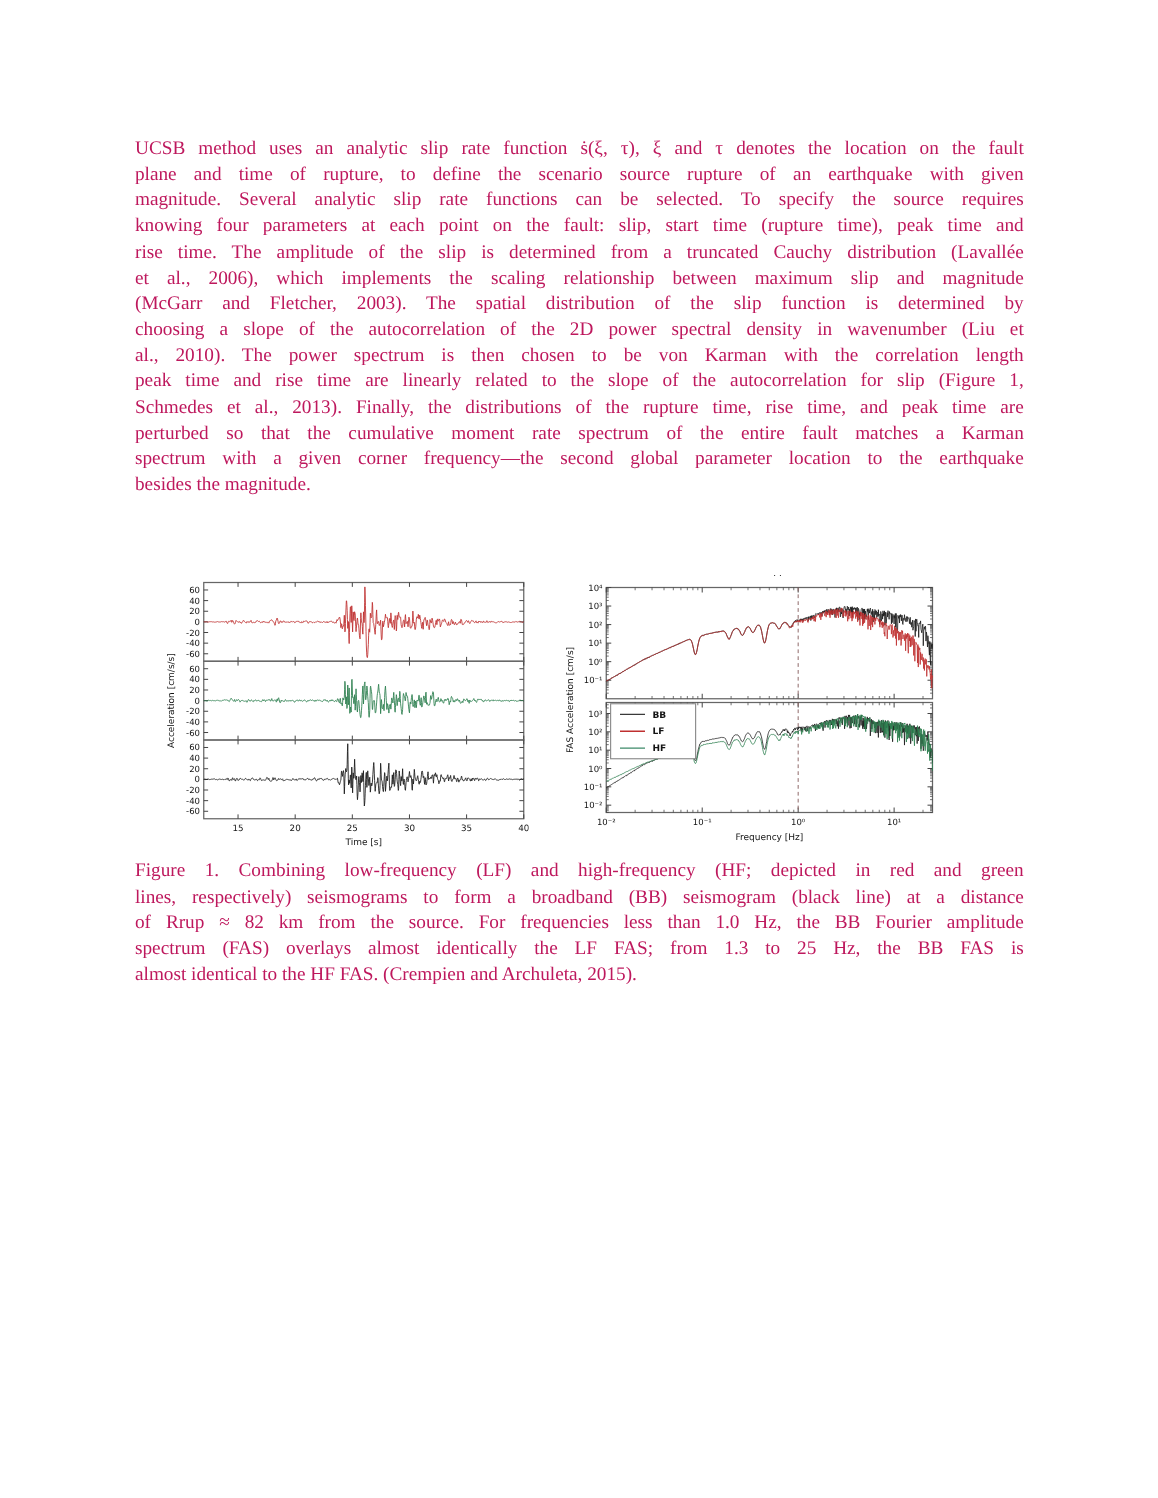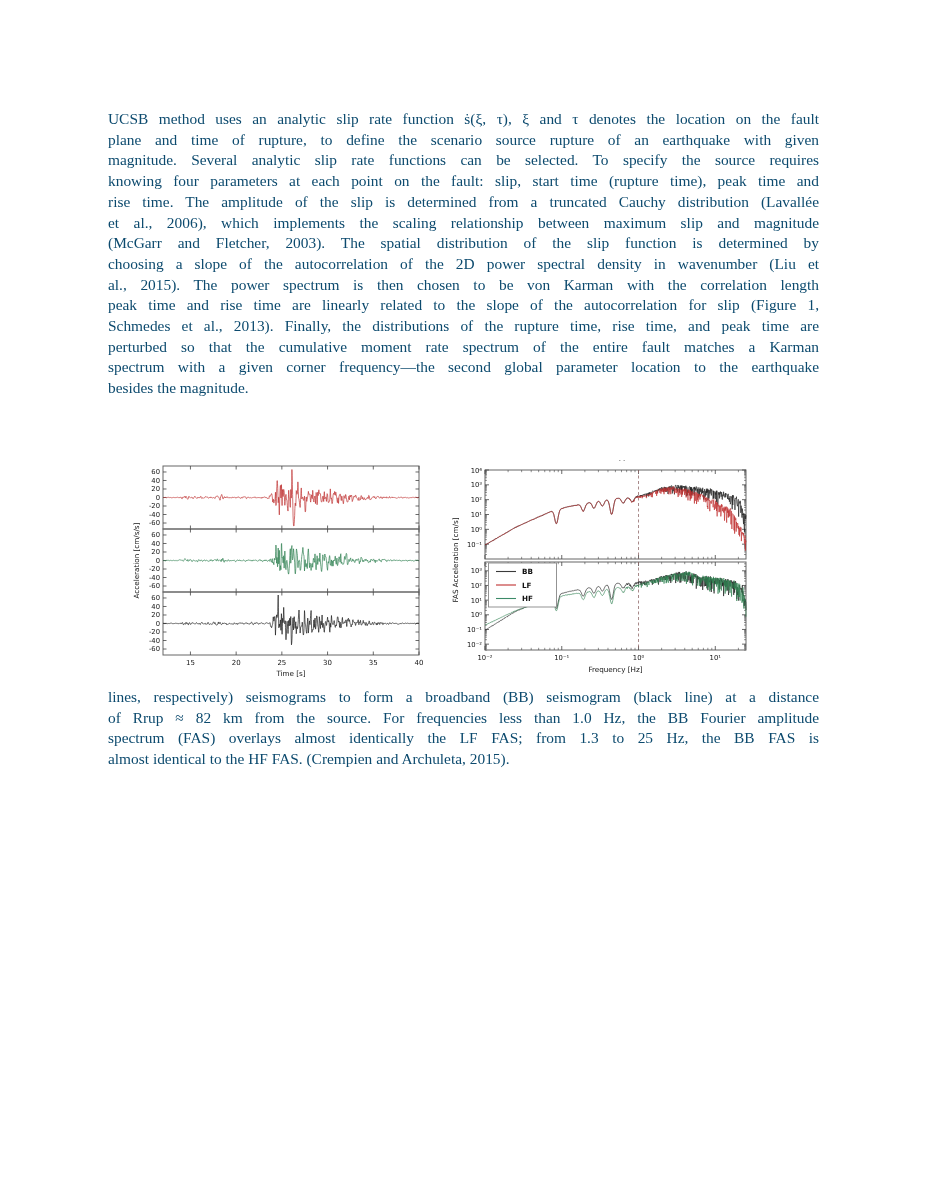--- a/index.html
+++ b/index.html
@@ -1,38 +1,38 @@
 <!DOCTYPE html>
 <html><head>
 <meta charset="utf-8">
 <style>
 *{margin:0;padding:0;box-sizing:border-box}
 html,body{background:#ffffff}
-.page{position:relative;width:926px;height:1198px;background:#ffffff;font-family:"Liberation Serif",serif;color:#0c4a6e;overflow:hidden}
+.page{position:relative;width:926px;height:1198px;background:#ffffff;font-family:"Liberation Serif",serif;color:#be185d;overflow:hidden}
 .para{position:absolute;left:108px;top:109px;width:711px;font-size:15.4px;line-height:20.7px}
 .caption{position:absolute;left:108px;top:687px;width:711px;font-size:15.4px;line-height:20.7px}
 .jline{text-align:justify;text-align-last:justify}
 .jline:last-child{text-align-last:left}
 .chart-svg{position:absolute}
 svg text{font-family:"DejaVu Sans",sans-serif;fill:#141414}
 </style>
 </head>
 <body>
 
 <div class="page">
   <div class="para">
       <div class="jline">UCSB method uses an analytic slip rate function ṡ(ξ, τ), ξ and τ denotes the location on the fault</div>
       <div class="jline">plane and time of rupture, to define the scenario source rupture of an earthquake with given</div>
       <div class="jline">magnitude. Several analytic slip rate functions can be selected. To specify the source requires</div>
       <div class="jline">knowing four parameters at each point on the fault: slip, start time (rupture time), peak time and</div>
       <div class="jline">rise time. The amplitude of the slip is determined from a truncated Cauchy distribution (Lavallée</div>
       <div class="jline">et al., 2006), which implements the scaling relationship between maximum slip and magnitude</div>
       <div class="jline">(McGarr and Fletcher, 2003). The spatial distribution of the slip function is determined by</div>
       <div class="jline">choosing a slope of the autocorrelation of the 2D power spectral density in wavenumber (Liu et</div>
-      <div class="jline">al., 2015). The power spectrum is then chosen to be von Karman with the correlation length</div>
+      <div class="jline">al., 2010). The power spectrum is then chosen to be von Karman with the correlation length</div>
       <div class="jline">peak time and rise time are linearly related to the slope of the autocorrelation for slip (Figure 1,</div>
       <div class="jline">Schmedes et al., 2013). Finally, the distributions of the rupture time, rise time, and peak time are</div>
       <div class="jline">perturbed so that the cumulative moment rate spectrum of the entire fault matches a Karman</div>
       <div class="jline">spectrum with a given corner frequency—the second global parameter location to the earthquake</div>
       <div class="jline">besides the magnitude.</div>
     </div>
   <svg id="seismoChart" class="chart-svg" style="left:128px;top:458px" width="295" height="222">
       <g>
         <rect x="35" y="8" width="256" height="63" fill="none" stroke="#666" stroke-width="1"></rect>
         <line x1="35" y1="13.977611940298509" x2="38.5" y2="13.977611940298509" stroke="#444" stroke-width="0.8"></line>
@@ -523,18 +523,19 @@
         <rect x="40.5" y="115" width="68" height="44" fill="#ffffff" stroke="#888" stroke-width="0.9"></rect>
         <line x1="48" y1="123.5" x2="68" y2="123.5" stroke="#3a3a3a" stroke-width="1.1"></line>
         <text x="74" y="126.1" font-size="7.2" text-anchor="start" font-weight="700">BB</text>
         <line x1="48" y1="137" x2="68" y2="137" stroke="#bf3030" stroke-width="1.1"></line>
         <text x="74" y="139.6" font-size="7.2" text-anchor="start" font-weight="700">LF</text>
         <line x1="48" y1="150.5" x2="68" y2="150.5" stroke="#3c8a68" stroke-width="1.1"></line>
         <text x="74" y="153.1" font-size="7.2" text-anchor="start" font-weight="700">HF</text>
       </g>
     </svg>
   <div class="caption">
+      <div class="jline">Figure 1. Combining low-frequency (LF) and high-frequency (HF; depicted in red and green</div>
       <div class="jline">lines, respectively) seismograms to form a broadband (BB) seismogram (black line) at a distance</div>
       <div class="jline">of Rrup ≈ 82 km from the source. For frequencies less than 1.0 Hz, the BB Fourier amplitude</div>
       <div class="jline">spectrum (FAS) overlays almost identically the LF FAS; from 1.3 to 25 Hz, the BB FAS is</div>
       <div class="jline">almost identical to the HF FAS. (Crempien and Archuleta, 2015).</div>
     </div>
 </div>
 
 </body></html>

